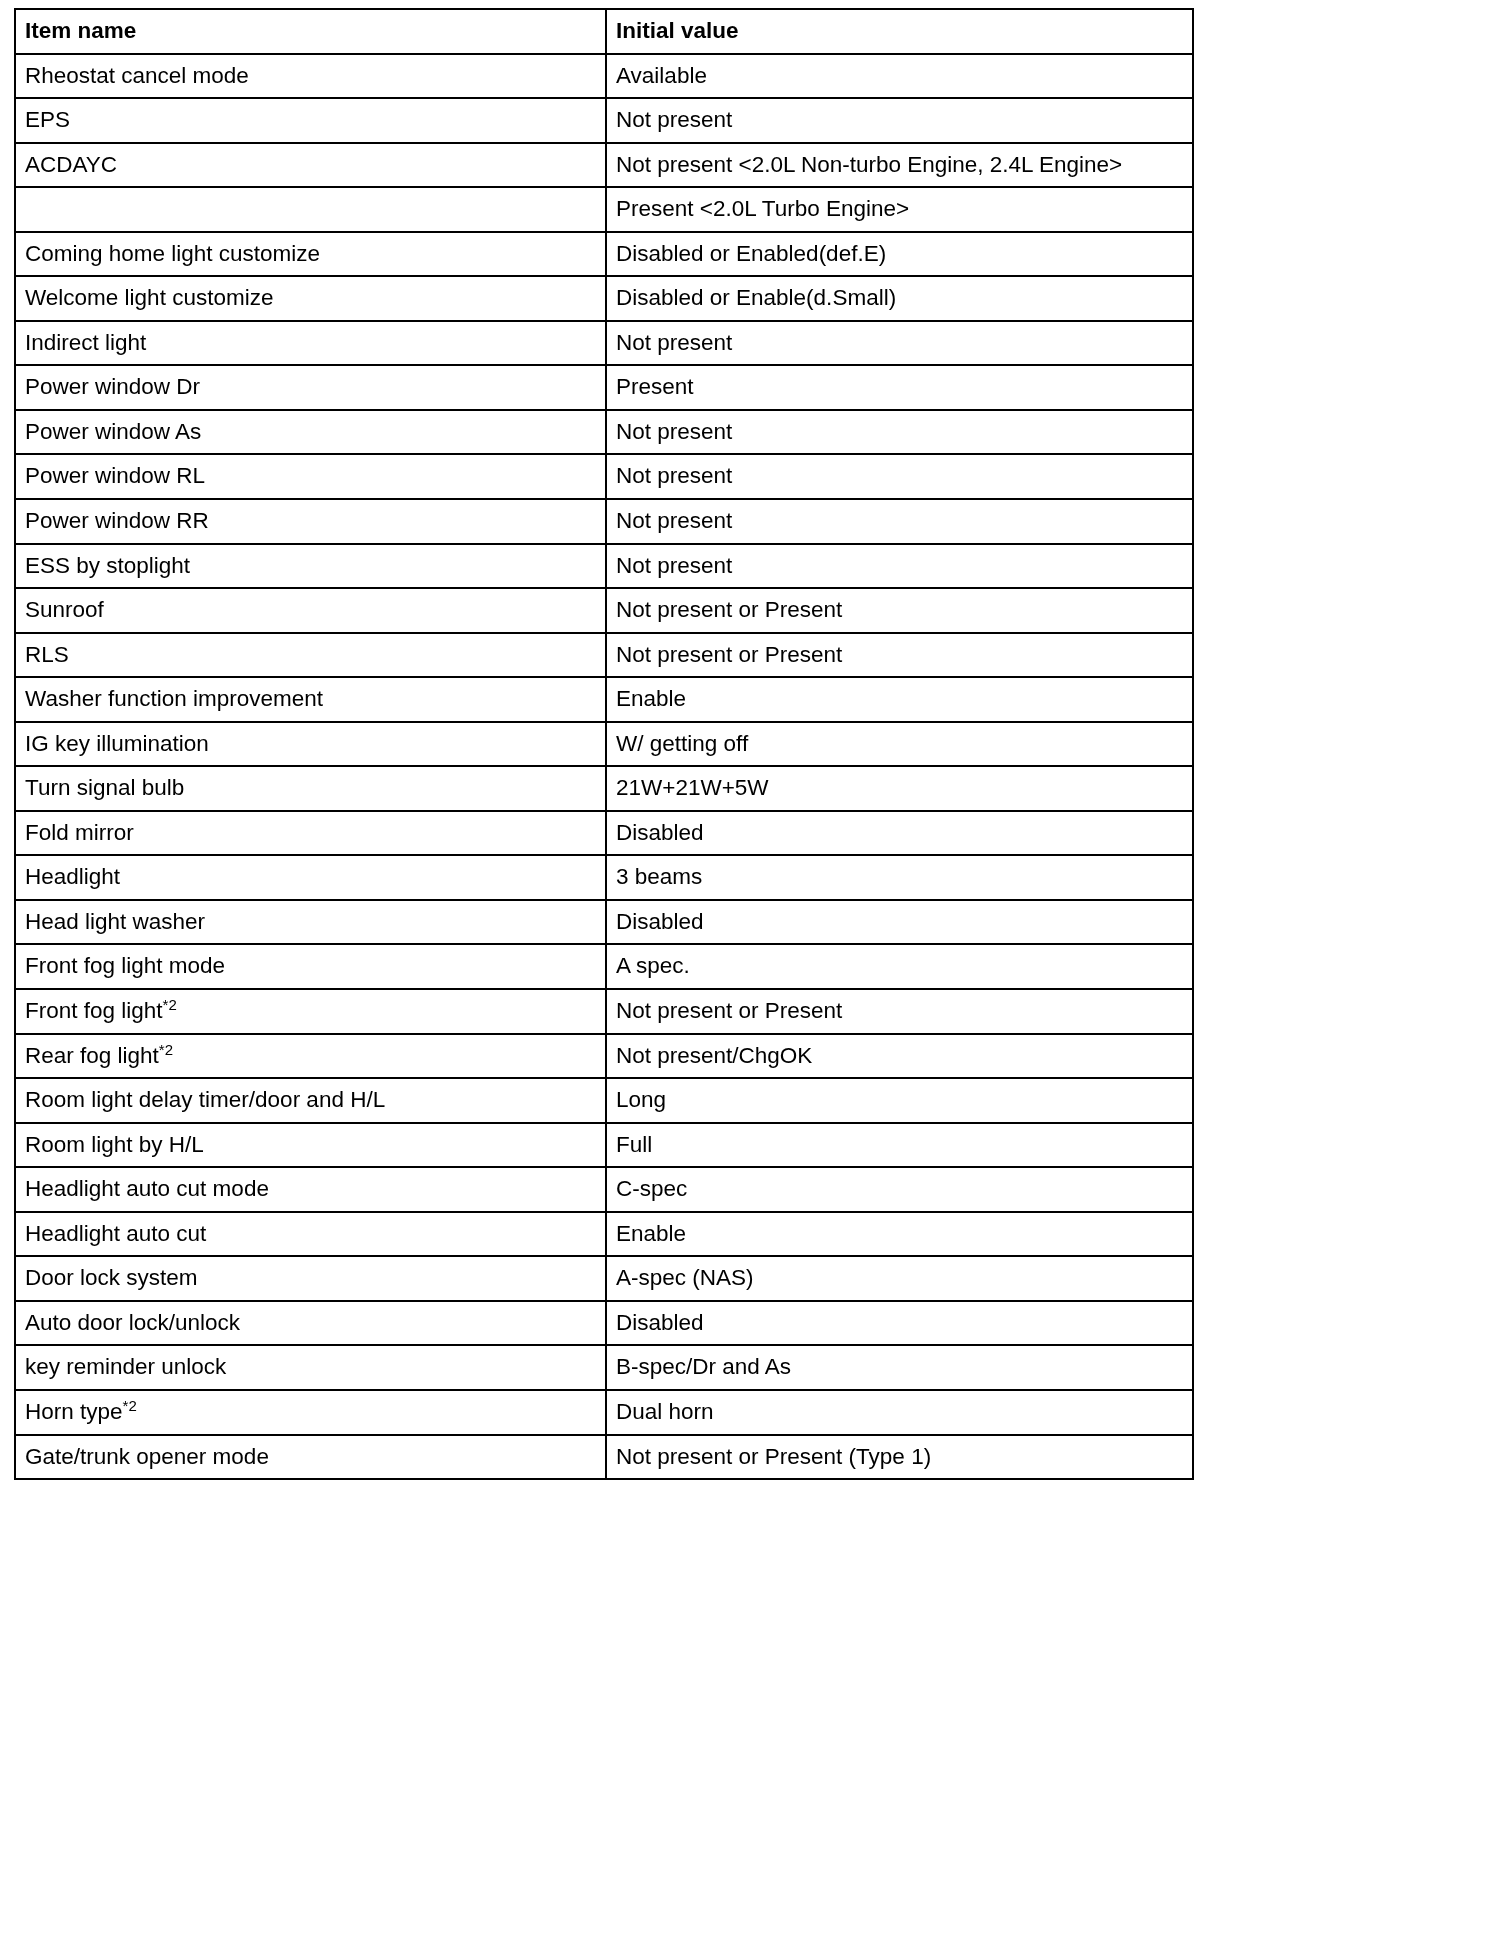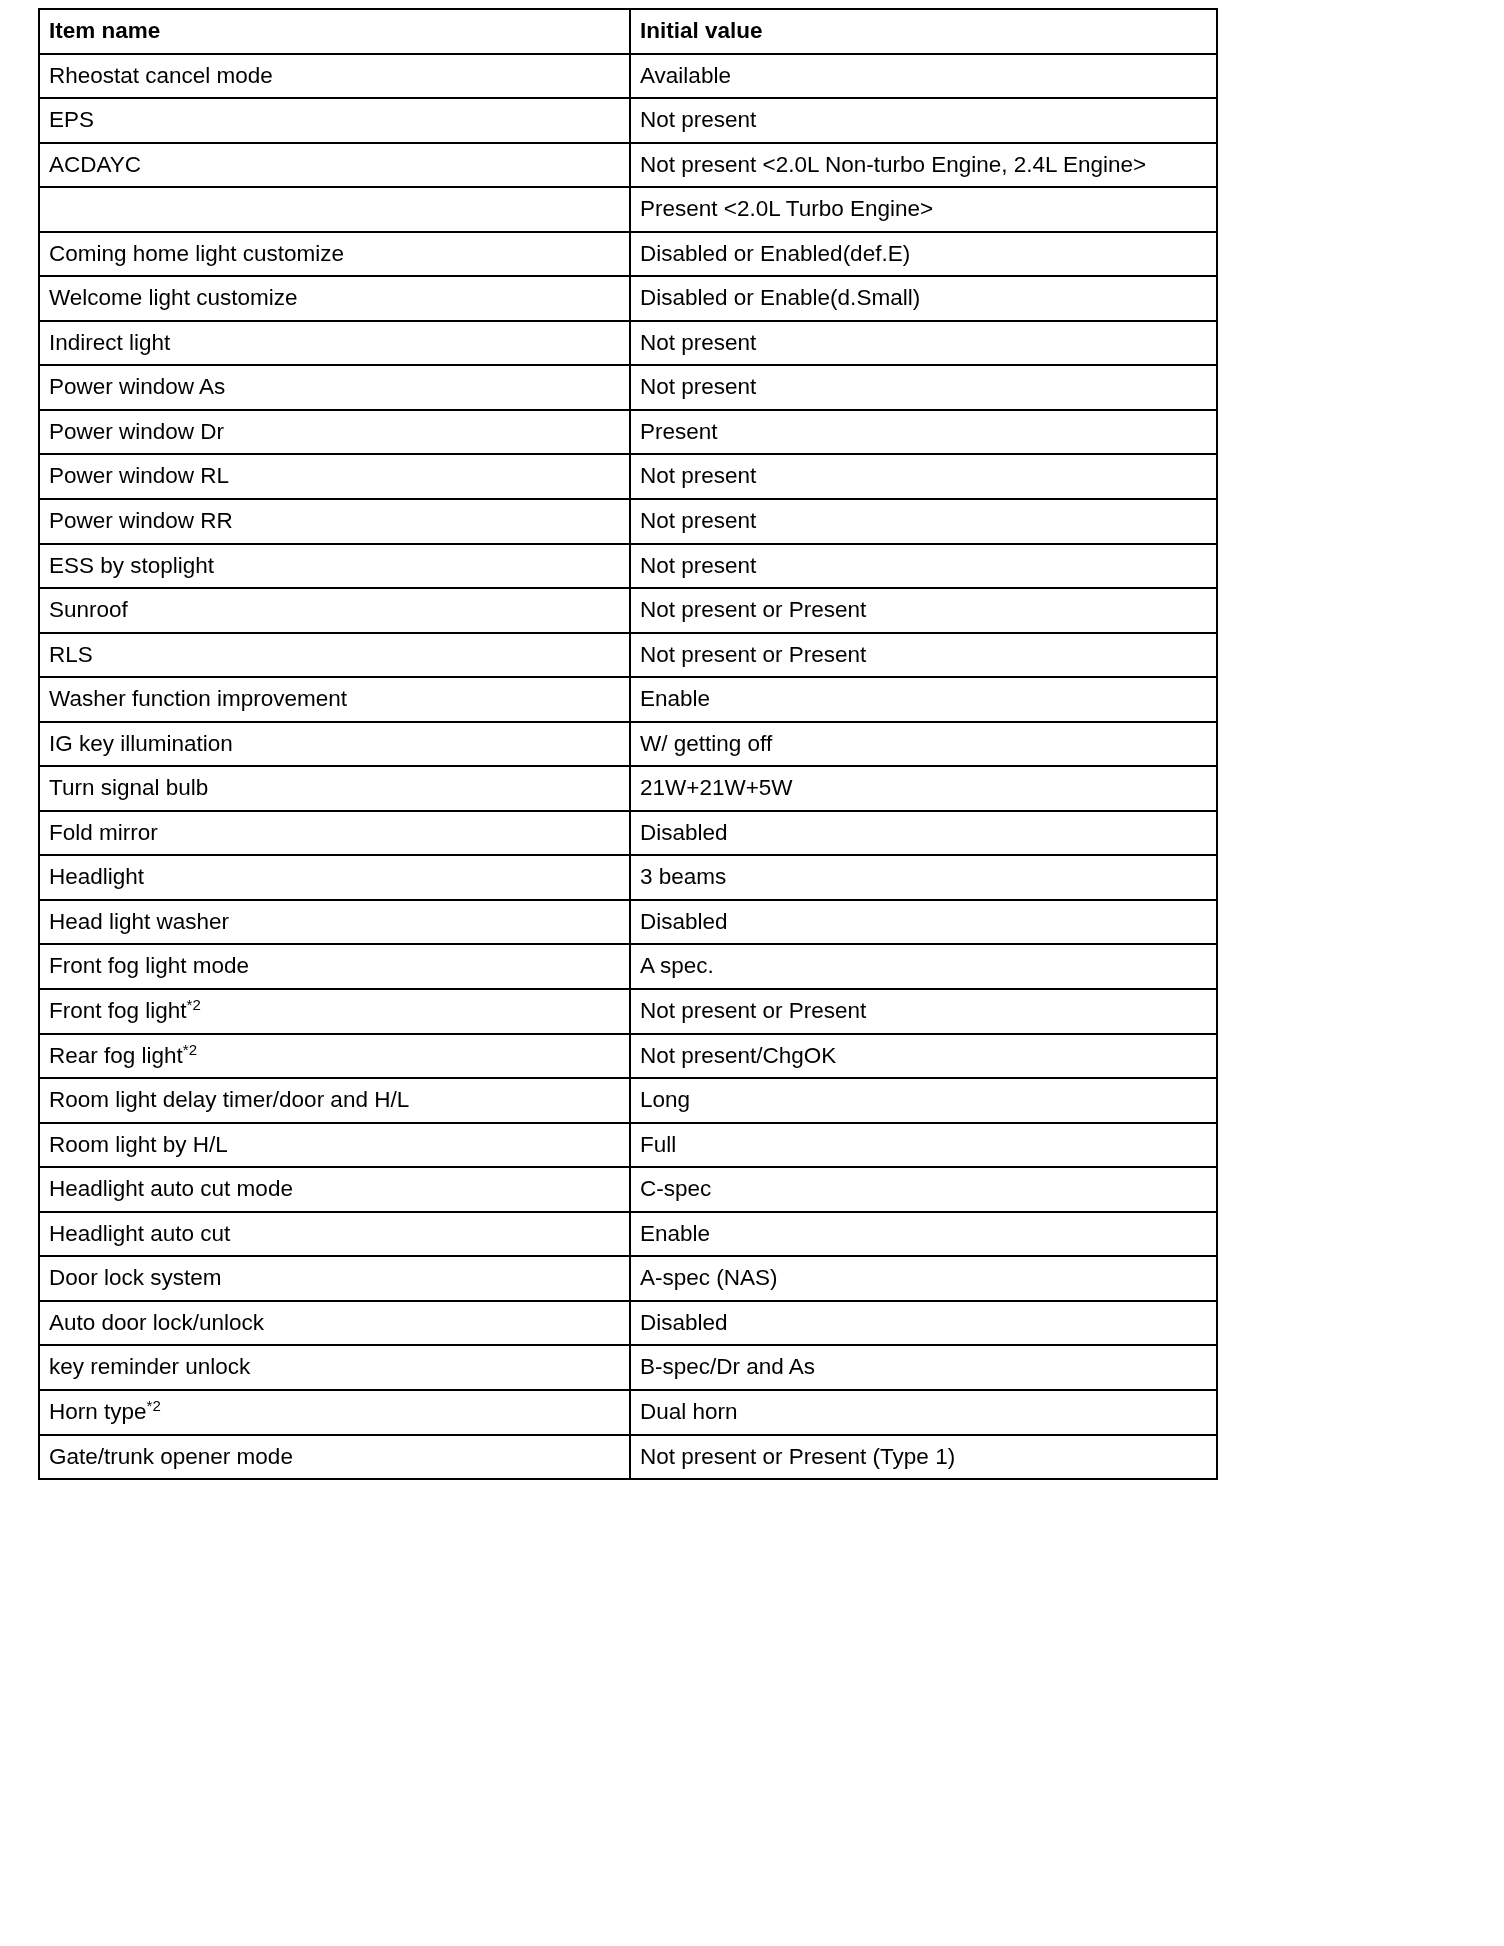--- a/index.html
+++ b/index.html
@@ -9,21 +9,20 @@
   }
   body {
     width: 1504px;
     font-family: "Liberation Sans", sans-serif;
     color: #000000;
   }
   .page {
     width: 1276px;
     box-sizing: border-box;
     padding: 8px 14px 10px 14px;
-    margin-left: 24px;
   }
   table.spec {
     border-collapse: collapse;
     width: 1178px;
     table-layout: fixed;
     margin: 0;
   }
   table.spec col.c-name { width: 591px; }
   table.spec col.c-value { width: 587px; }
   table.spec th, table.spec td {
@@ -85,26 +84,26 @@
         </tr>
         <tr>
           <td><span>Welcome light customize</span></td>
           <td><span>Disabled or Enable(d.Small)</span></td>
         </tr>
         <tr>
           <td><span>Indirect light</span></td>
           <td><span>Not present</span></td>
         </tr>
         <tr>
+          <td><span>Power window Dr</span></td>
+          <td><span>Present</span></td>
+        </tr>
+        <tr>
           <td><span>Power window As</span></td>
           <td><span>Not present</span></td>
-        </tr>
-        <tr>
-          <td><span>Power window Dr</span></td>
-          <td><span>Present</span></td>
         </tr>
         <tr>
           <td><span>Power window RL</span></td>
           <td><span>Not present</span></td>
         </tr>
         <tr>
           <td><span>Power window RR</span></td>
           <td><span>Not present</span></td>
         </tr>
         <tr>

